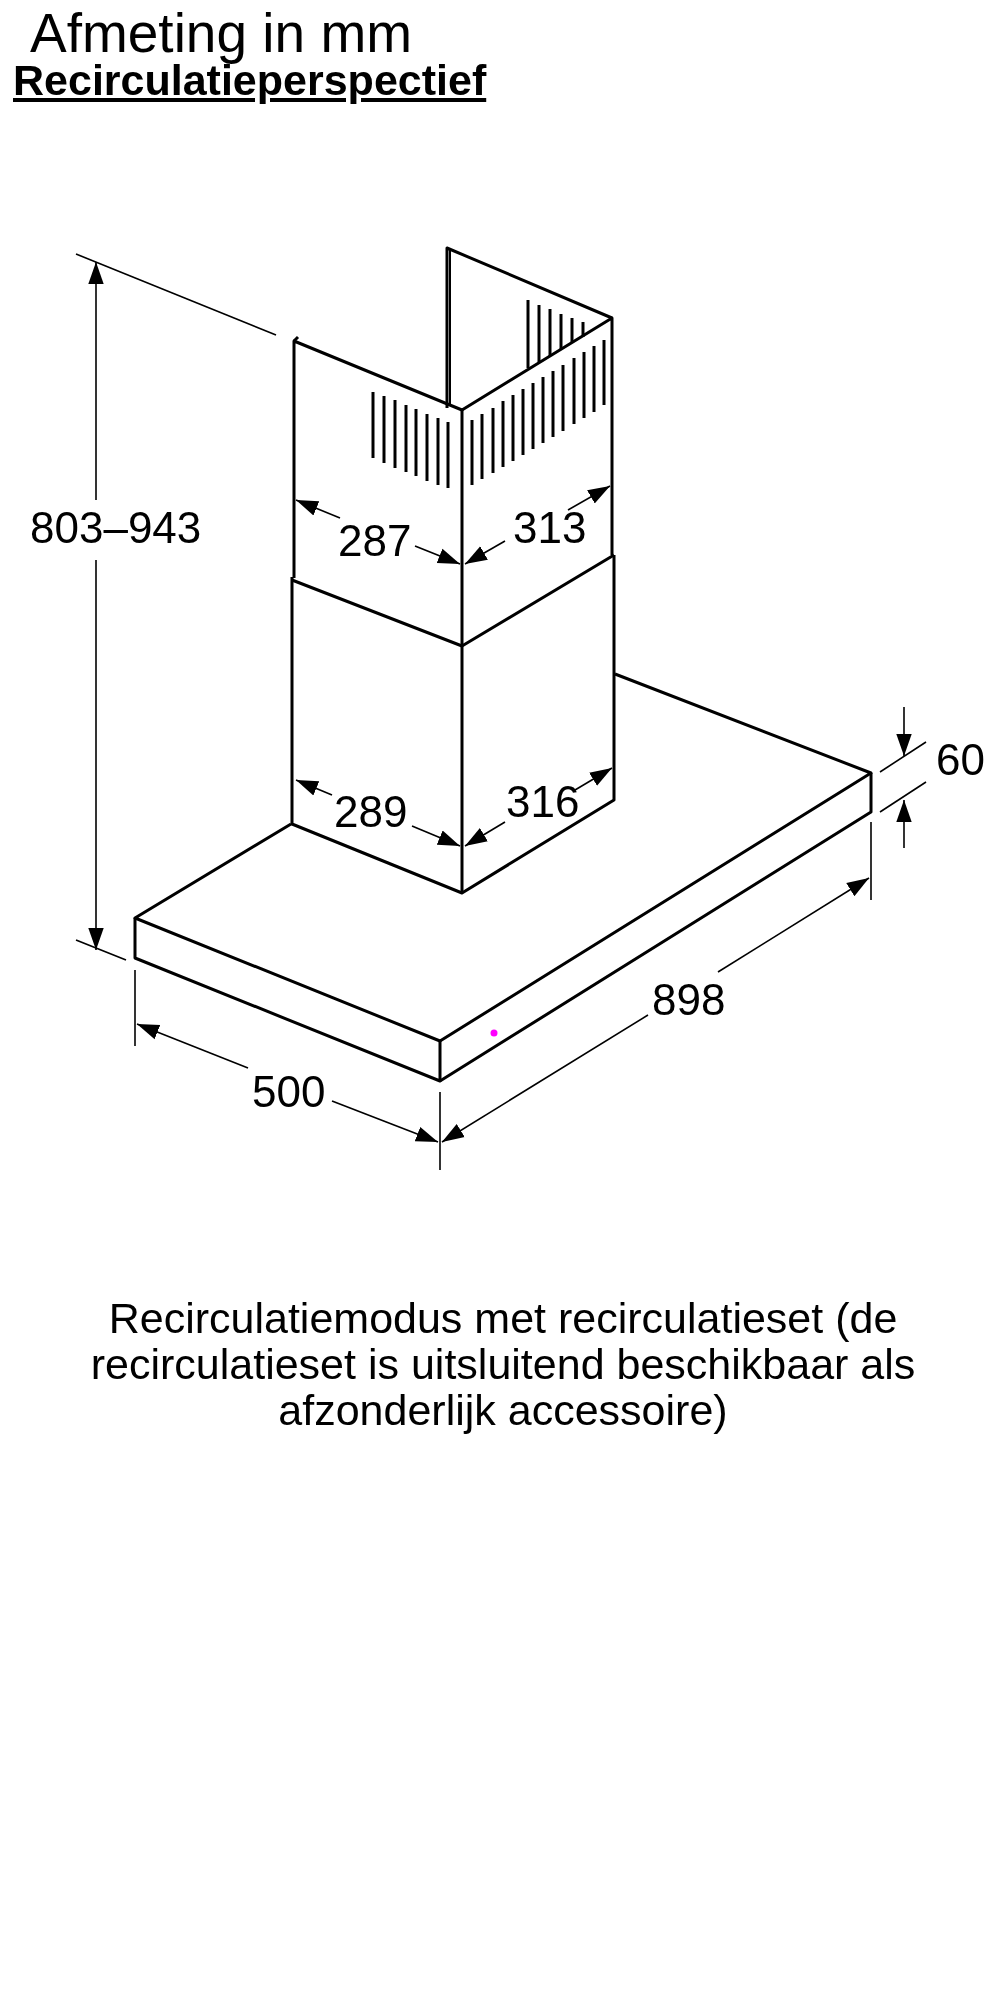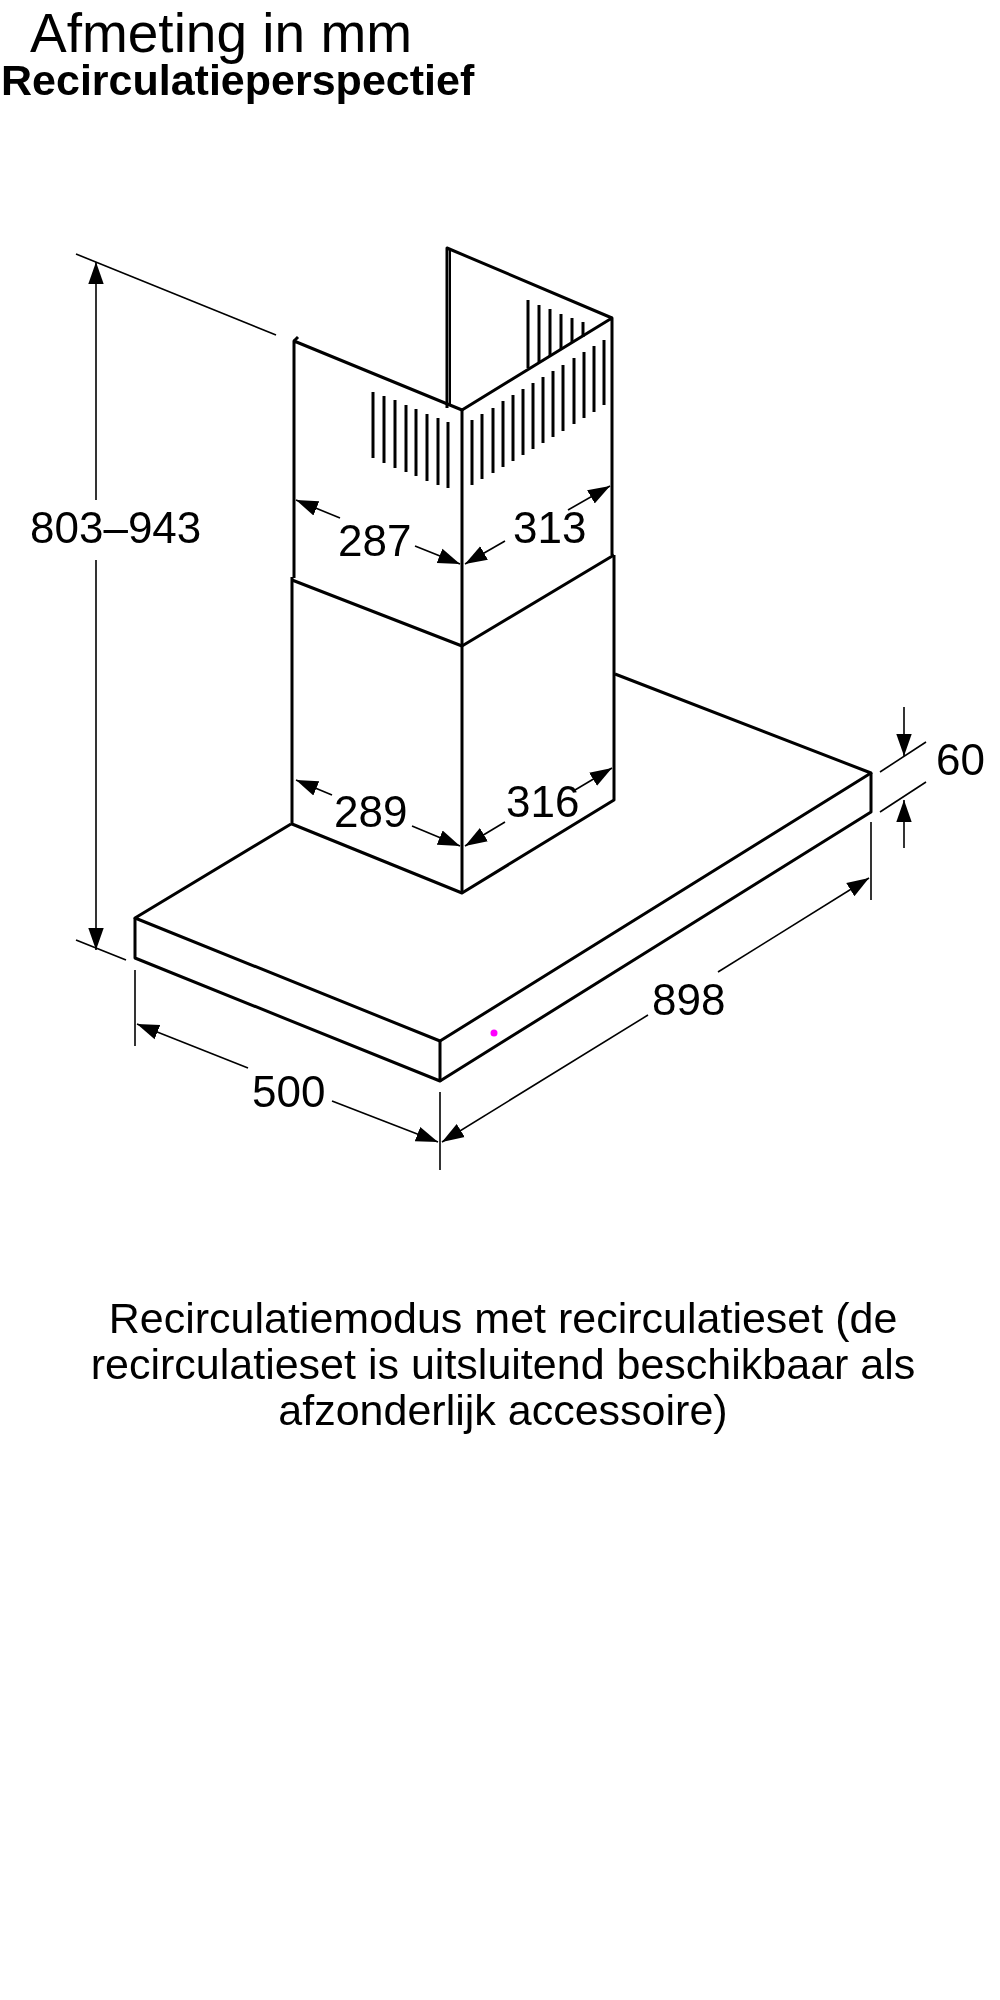--- a/index.html
+++ b/index.html
@@ -1,18 +1,18 @@
 <!DOCTYPE html>
 <html><head>
 <meta charset="utf-8">
 <style>
   html, body { margin:0; padding:0; background:#ffffff; }
   body { width:1000px; height:2000px; position:relative; overflow:hidden; font-family:"Liberation Sans", sans-serif; color:#000; }
   .title { position:absolute; left:30px; top:8px; font-size:55px; line-height:50px; }
-  .subtitle { position:absolute; left:1px; top:55px; font-size:43px; line-height:50px; font-weight:bold; }
+  .subtitle { position:absolute; left:13px; top:55px; font-size:43px; line-height:50px; font-weight:bold;text-decoration:underline; }
   .caption { position:absolute; left:13px; top:1295px; width:980px; font-size:43px; line-height:46px;text-align:center; }
   svg { position:absolute; left:0; top:0; }
   .dimtext { font-family:"Liberation Sans", sans-serif; font-size:44px; fill:#000; }
 </style>
 </head>
 <body>
 
 <div class="title">Afmeting in mm</div>
 <div class="subtitle">Recirculatieperspectief</div>
 

